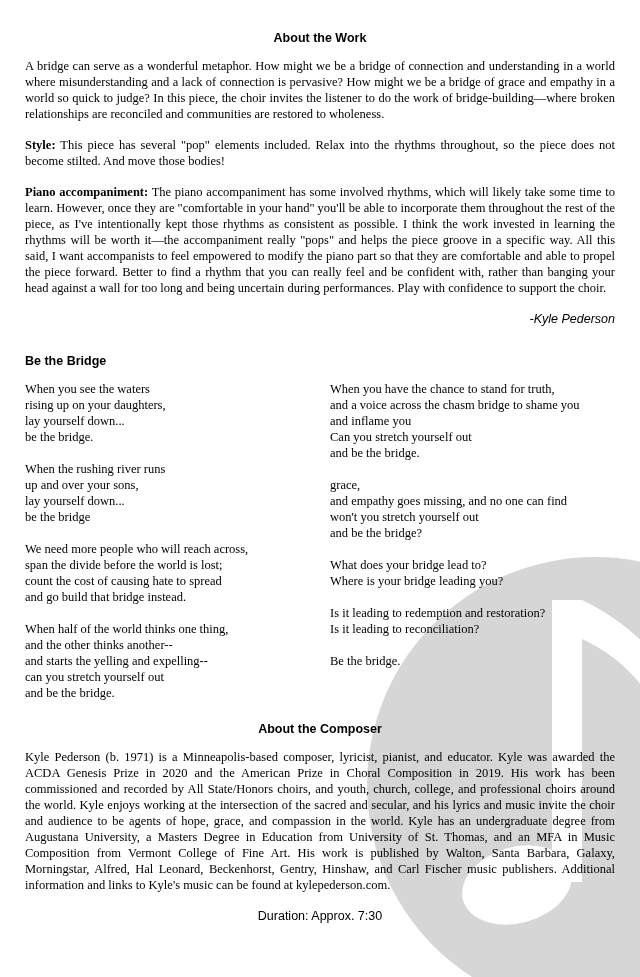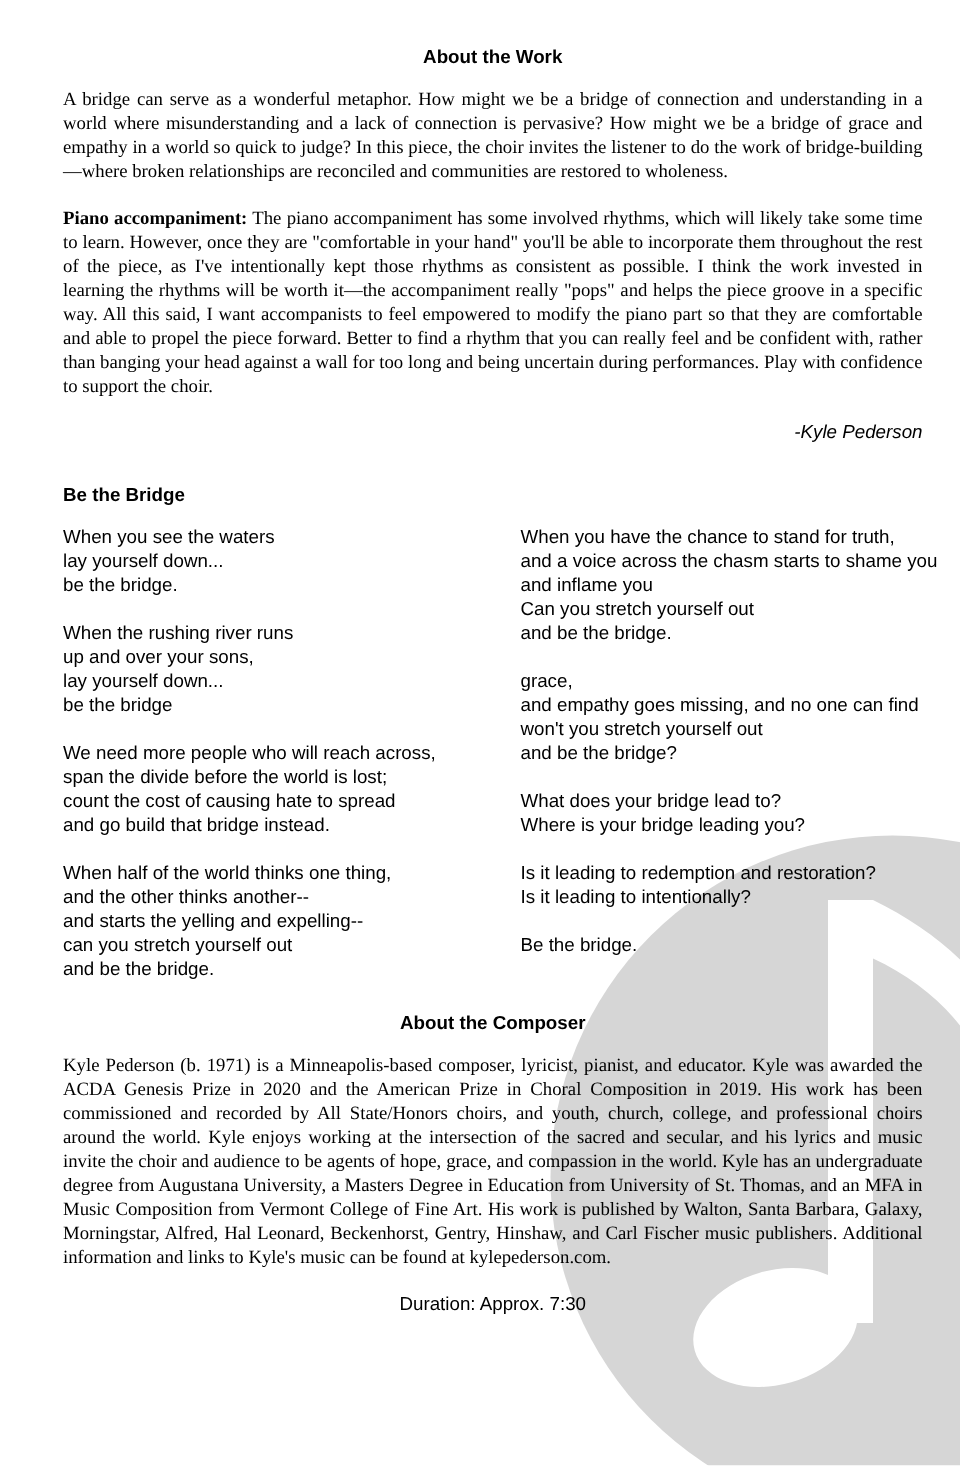--- a/index.html
+++ b/index.html
@@ -19,31 +19,31 @@
   .watermark {
     position: absolute;
     left: 365px;
     top: 555px;
     z-index: 0;
     pointer-events: none;
   }
   .content {
     position: relative;
     z-index: 1;
-    padding: 30px 25px 0 42px;
+    padding: 30px 25px 0 25px;
   }
   .heading { font-weight: bold; margin: 0 0 12px 0; }
   .center { text-align: center; }
   p.body-par { margin: 12px 0 15px 0; text-align: justify; font-family: Liberation Serif, serif; }
   .signature { text-align: right; font-style: italic; margin: 0 0 26px 0; }
   .lyrics { display: flex; margin: 0 0 4px 0; }
   .lyrics-col.left { flex: 0 0 305px; width: 305px; }
   .lyrics-col.right { flex: 1; }
   .stanza { margin: 0 0 16px 0; }
-  .lyric-line { white-space: nowrap; }
+  .lyric-line { white-space: nowrap; font-family: Liberation Serif, serif; }
   .duration { margin: 4px 0 0 0; }
 </style>
 </head>
 <body>
 
 <div class="page">
 
   <svg class="watermark" width="460" height="460" viewBox="0 0 460 460" aria-hidden="true">
     <circle cx="230" cy="230" r="228" fill="#d6d6d6"></circle>
     <g fill="#ffffff">
@@ -52,31 +52,33 @@
       <path d="M217,45 C300,85 346,162 330,262 L299,270 C320,182 286,116 217,84 Z"></path>
     </g>
   </svg>
 
   <div class="content">
 
     <div class="heading center">About the Work</div>
 
     <p class="body-par">A bridge can serve as a wonderful metaphor. How might we be a bridge of connection and understanding in a world where misunderstanding and a lack of connection is pervasive? How might we be a bridge of grace and empathy in a world so quick to judge? In this piece, the choir invites the listener to do the work of bridge-building—where broken relationships are reconciled and communities are restored to wholeness.</p>
 
+    <p class="body-par"><strong>Style:</strong> <span>This piece has several "pop" elements included. Relax into the rhythms throughout, so the piece does not become stilted. And move those bodies!</span></p>
 
     <p class="body-par"><strong>Piano accompaniment:</strong> <span>The piano accompaniment has some involved rhythms, which will likely take some time to learn. However, once they are "comfortable in your hand" you'll be able to incorporate them throughout the rest of the piece, as I've intentionally kept those rhythms as consistent as possible. I think the work invested in learning the rhythms will be worth it—the accompaniment really "pops" and helps the piece groove in a specific way. All this said, I want accompanists to feel empowered to modify the piano part so that they are comfortable and able to propel the piece forward. Better to find a rhythm that you can really feel and be confident with, rather than banging your head against a wall for too long and being uncertain during performances. Play with confidence to support the choir.</span></p>
 
     <div class="signature">-Kyle Pederson</div>
 
     <div class="heading">Be the Bridge</div>
 
     <div class="lyrics">
       <div class="lyrics-col left">
           <div class="stanza">
             <div class="lyric-line">When you see the waters</div>
+            <div class="lyric-line">rising up on your daughters,</div>
             <div class="lyric-line">lay yourself down...</div>
             <div class="lyric-line">be the bridge.</div>
           </div>
           <div class="stanza">
             <div class="lyric-line">When the rushing river runs</div>
             <div class="lyric-line">up and over your sons,</div>
             <div class="lyric-line">lay yourself down...</div>
             <div class="lyric-line">be the bridge</div>
           </div>
           <div class="stanza">
@@ -89,38 +91,38 @@
             <div class="lyric-line">When half of the world thinks one thing,</div>
             <div class="lyric-line">and the other thinks another--</div>
             <div class="lyric-line">and starts the yelling and expelling--</div>
             <div class="lyric-line">can you stretch yourself out</div>
             <div class="lyric-line">and be the bridge.</div>
           </div>
         </div>
       <div class="lyrics-col right">
           <div class="stanza">
             <div class="lyric-line">When you have the chance to stand for truth,</div>
-            <div class="lyric-line">and a voice across the chasm starts to shame you</div>
+            <div class="lyric-line">and a voice across the chasm bridge to shame you</div>
             <div class="lyric-line">and inflame you</div>
             <div class="lyric-line">Can you stretch yourself out</div>
             <div class="lyric-line">and be the bridge.</div>
           </div>
           <div class="stanza">
             <div class="lyric-line">grace,</div>
             <div class="lyric-line">and empathy goes missing, and no one can find</div>
             <div class="lyric-line">won't you stretch yourself out</div>
             <div class="lyric-line">and be the bridge?</div>
           </div>
           <div class="stanza">
             <div class="lyric-line">What does your bridge lead to?</div>
             <div class="lyric-line">Where is your bridge leading you?</div>
           </div>
           <div class="stanza">
             <div class="lyric-line">Is it leading to redemption and restoration?</div>
-            <div class="lyric-line">Is it leading to intentionally?</div>
+            <div class="lyric-line">Is it leading to reconciliation?</div>
           </div>
           <div class="stanza">
             <div class="lyric-line">Be the bridge.</div>
           </div>
         </div>
     </div>
 
     <div class="heading center">About the Composer</div>
 
     <p class="body-par">Kyle Pederson (b. 1971) is a Minneapolis-based composer, lyricist, pianist, and educator. Kyle was awarded the ACDA Genesis Prize in 2020 and the American Prize in Choral Composition in 2019. His work has been commissioned and recorded by All State/Honors choirs, and youth, church, college, and professional choirs around the world. Kyle enjoys working at the intersection of the sacred and secular, and his lyrics and music invite the choir and audience to be agents of hope, grace, and compassion in the world. Kyle has an undergraduate degree from Augustana University, a Masters Degree in Education from University of St. Thomas, and an MFA in Music Composition from Vermont College of Fine Art. His work is published by Walton, Santa Barbara, Galaxy, Morningstar, Alfred, Hal Leonard, Beckenhorst, Gentry, Hinshaw, and Carl Fischer music publishers. Additional information and links to Kyle's music can be found at kylepederson.com.</p>

